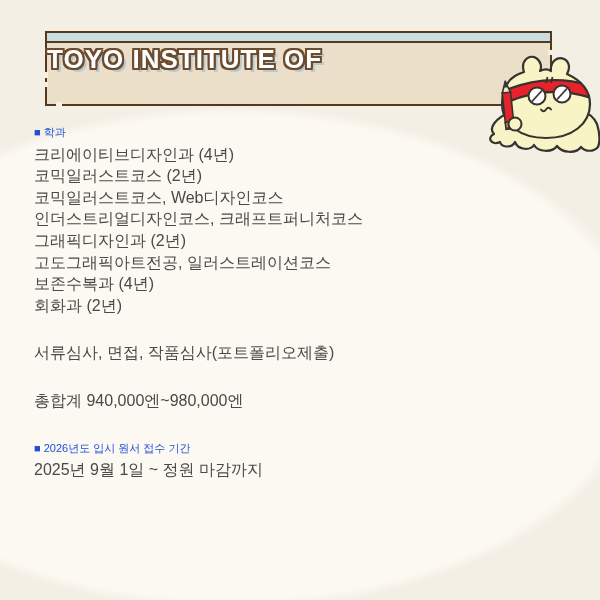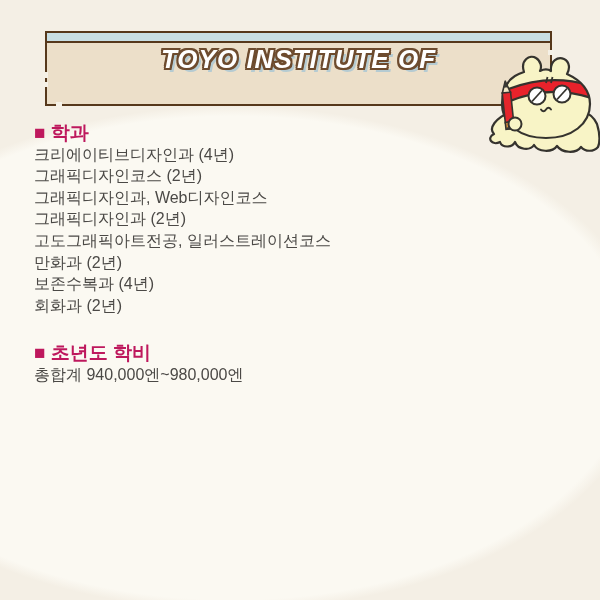--- a/index.html
+++ b/index.html
@@ -14,21 +14,21 @@
   
   .banner{
     position:absolute;left:45px;top:31px;width:503px;height:71px;
     background:#ecdfc9;border:2.5px solid #56381b;
   }
   .banner-strip{
     position:absolute;left:0;top:0;right:0;height:8px;
     background:#c8dee3;border-bottom:2.5px solid #56381b;
   }
   .banner-titles{
-    position:absolute;left:0;right:0;top:13px;text-align:center;font-style:italic;
+    position:absolute;left:0;right:0;top:13px;text-align:left;
   }
   .banner-title{
     font-size:26px;line-height:27px;font-weight:800;letter-spacing:1px;
     color:#ffffff;
     text-shadow:
       -2px -2px 0 #6d4b2e, 2px -2px 0 #6d4b2e, -2px 2px 0 #6d4b2e, 2px 2px 0 #6d4b2e,
       -2px 0 0 #6d4b2e, 2px 0 0 #6d4b2e, 0 -2px 0 #6d4b2e, 0 2px 0 #6d4b2e,
       4px 4px 0 #b5cbd2;
   }
   .dash{position:absolute;background:#f5f1e7;}
@@ -40,21 +40,21 @@
   
   .mascot{position:absolute;left:484px;top:50px;width:116px;height:126px;}
 
   
   .content{
     position:absolute;left:34px;top:122px;width:566px;
     font-size:16px;line-height:21.6px;color:#4b4946;
     white-space:nowrap;
   }
   .section{margin:0 0 26px 0;}
-  .heading{font-weight:bold;color:#be185d;font-size:19px;}
+  .heading{font-weight:normal;color:#1d4ed8;font-size:11px;}
 </style>
 </head>
 <body>
 
 <div class="banner">
   <div class="banner-strip"></div>
   <div class="banner-titles">
     <div class="banner-title">TOYO INSTITUTE OF</div>
   </div>
 </div>
@@ -117,31 +117,35 @@
     <rect x="20.5" y="77.2" width="7" height="2.2" fill="#3a3a36"></rect>
   </g>
   <circle cx="31" cy="74" r="6.5" fill="#f8f4c6" stroke="#35332e" stroke-width="2"></circle>
 </svg>
 
 <div class="content">
 
   <div class="section">
     <div class="heading">■ 학과</div>
     <div class="line">크리에이티브디자인과 (4년)</div>
-    <div class="line">그래픽디자인코스 (2년)</div>
-    <div class="line">그래픽디자인과, Web디자인코스</div>
+    <div class="line">코믹일러스트코스 (2년)</div>
+    <div class="line">코믹일러스트코스, Web디자인코스</div>
+    <div class="line">인더스트리얼디자인코스, 크래프트퍼니처코스</div>
     <div class="line">그래픽디자인과 (2년)</div>
     <div class="line">고도그래픽아트전공, 일러스트레이션코스</div>
-    <div class="line">만화과 (2년)</div>
     <div class="line">보존수복과 (4년)</div>
     <div class="line">회화과 (2년)</div>
   </div>
 
   <div class="section">
+    <div class="line">서류심사, 면접, 작품심사(포트폴리오제출)</div>
   </div>
 
   <div class="section">
-    <div class="heading">■ 초년도 학비</div>
     <div class="line">총합계 940,000엔~980,000엔</div>
   </div>
 
+  <div class="section">
+    <div class="heading">■ 2026년도 입시 원서 접수 기간</div>
+    <div class="line">2025년 9월 1일 ~ 정원 마감까지</div>
+  </div>
 
 </div>
 
 </body></html>

